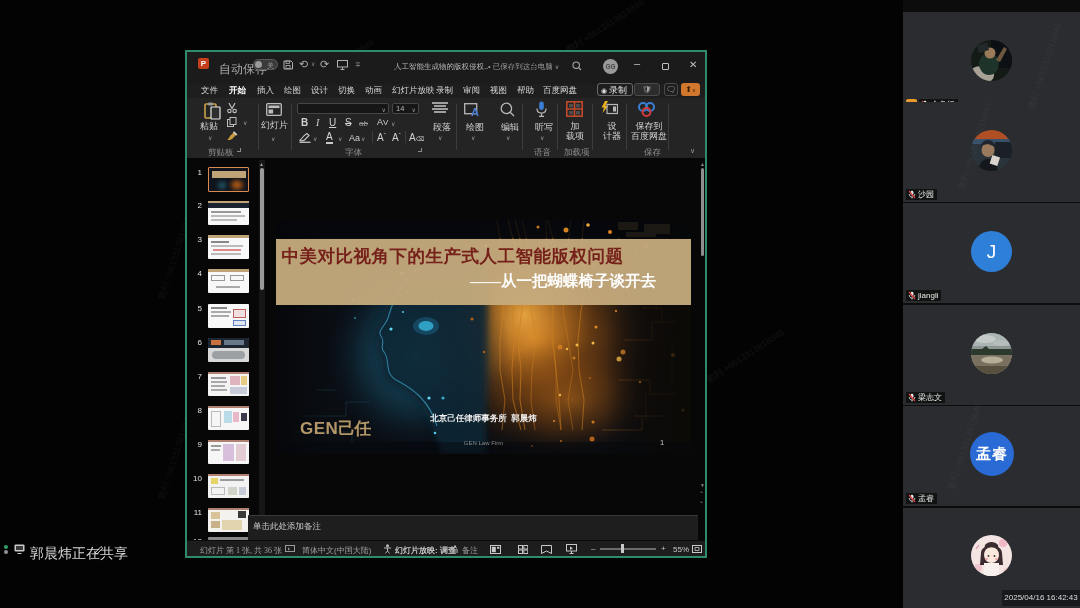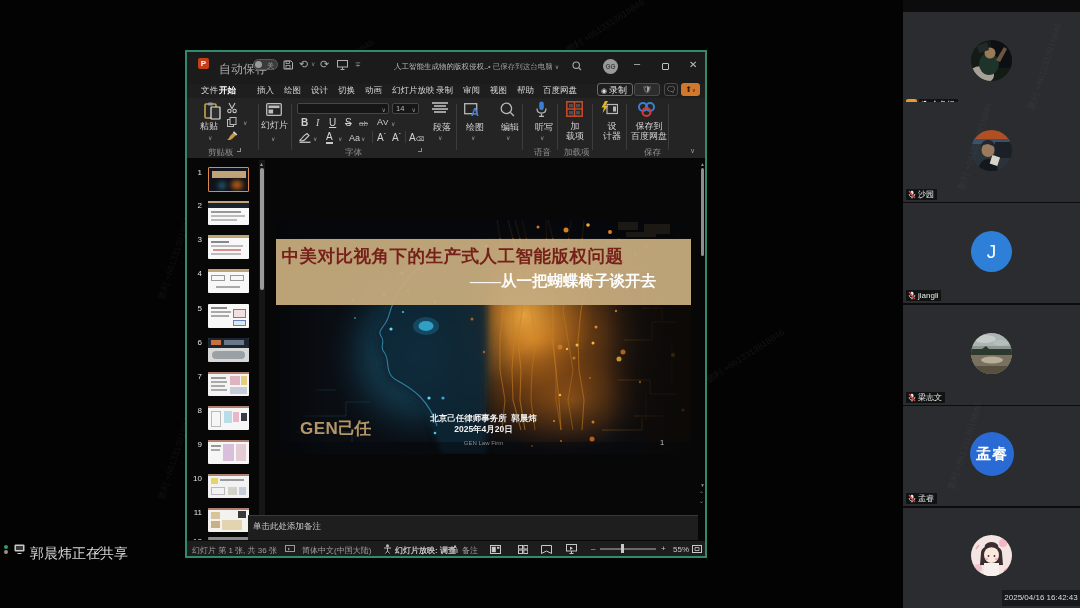--- a/index.html
+++ b/index.html
@@ -225,21 +225,21 @@
           <path d="M6.6 6.6 9 9" stroke="#a8a8a8" stroke-width="1.1"></path>
         </svg>
 
       <div class="abs" style="left:416px;top:7px;width:15px;height:15px;border-radius:50%;background:#9a9a9a;color:#454545;font-size:6.5px;font-weight:bold;text-align:center;line-height:15px;">GG</div>
       <div class="abs" style="left:447px;top:7px;width:9px;height:9px;color:#c0c0c0;font-size:11px;line-height:9px;">–</div>
       <div class="abs" style="left:475px;top:11px;width:7px;height:7px;border:1px solid #c0c0c0;border-radius:1px;"></div>
       <div class="abs" style="left:502px;top:7px;color:#c0c0c0;font-size:10px;">✕</div>
     </div>
     <div id="menubar" class="abs">
       <div class="abs mi" style="left:14px;top:1px;">文件</div>
-      <div class="abs mi" style="left:32px;top:1px;font-weight:bold;color:#fff;border-bottom:3px solid #b91c1c;padding-bottom:1px;">开始</div>
+      <div class="abs mi" style="left:42px;top:1px;font-weight:bold;color:#fff;border-bottom:3px solid #b91c1c;padding-bottom:1px;">开始</div>
       <div class="abs mi" style="left:70px;top:1px;">插入</div>
       <div class="abs mi" style="left:97px;top:1px;">绘图</div>
       <div class="abs mi" style="left:124px;top:1px;">设计</div>
       <div class="abs mi" style="left:151px;top:1px;">切换</div>
       <div class="abs mi" style="left:178px;top:1px;">动画</div>
       <div class="abs mi" style="left:205px;top:1px;">幻灯片放映</div>
       <div class="abs mi" style="left:249px;top:1px;">录制</div>
       <div class="abs mi" style="left:276px;top:1px;">审阅</div>
       <div class="abs mi" style="left:303px;top:1px;">视图</div>
       <div class="abs mi" style="left:330px;top:1px;">帮助</div>
@@ -589,30 +589,29 @@
             <circle cx="262" cy="7" r="1.5" fill="#c87820"></circle>
           <rect x="0" y="222" width="415" height="12" fill="#05070a" opacity="0.45"></rect>
         </svg>
 
         <div class="abs" style="left:0;top:19px;width:415px;height:66px;background:rgba(198,171,125,0.95);"></div>
         <div class="abs" style="left:0;top:24px;width:353px;text-align:center;font-size:17.5px;font-weight:bold;color:#76201a;letter-spacing:0.5px;white-space:nowrap;">中美对比视角下的生产式人工智能版权问题</div>
         <div class="abs" style="left:0;top:51px;width:380px;text-align:right;font-size:15.5px;font-weight:bold;color:#fdfdfd;font-family:'Liberation Serif',serif;">——从一把蝴蝶椅子谈开去</div>
 
         <div class="abs" style="left:24px;top:197px;font-size:17px;font-weight:bold;color:#b49768;letter-spacing:0.5px;">GEN<span style="letter-spacing:-1px;">己任</span></div>
         <div class="abs" style="left:0;top:193px;width:415px;text-align:center;font-size:8.5px;font-weight:bold;color:#f0f0f0;">北京己任律师事务所&nbsp;&nbsp;郭晨炜</div>
-        <div class="abs" style="left:0;top:204px;width:415px;text-align:center;font-size:8.5px;font-weight:bold;color:#f0f0f0;">2025年4月20日</div>
         <div class="abs" style="left:0;top:220px;width:415px;text-align:center;font-size:6px;color:#8a8a8a;">GEN Law Firm</div>
         <div class="abs" style="left:384px;top:218px;font-size:7.5px;color:#c0c0c0;">1</div>
       </div>
     </div>
     <div id="notes" class="abs">
         <span style="position:absolute;left:5px;top:5px;font-size:8.5px;color:#c8c8c8;">单击此处添加备注</span>
       </div>
     <div id="statusbar" class="abs">
-      <span class="abs" style="left:5px;top:4px;">幻灯片 第 1 张, 共 36 张</span>
+      <span class="abs" style="left:13px;top:4px;font-family:Liberation Serif, serif;">幻灯片 第 1 张, 共 36 张</span>
       <svg class="abs" style="left:98px;top:4px" width="10" height="8" viewBox="0 0 10 8">
           <rect x="0.5" y="0.5" width="9" height="6" fill="none" stroke="#9a9a9a"></rect>
           <path d="M3 2.5 5 4 3 5.5z" fill="#9a9a9a"></path>
         </svg>
       <span class="abs" style="left:115px;top:4px;">简体中文(中国大陆)</span>
       <svg class="abs" style="left:196px;top:3px" width="9" height="10" viewBox="0 0 9 10">
           <circle cx="4.5" cy="1.8" r="1.5" fill="#bdbdbd"></circle>
           <path d="M1 4h7M4.5 4v3M2.5 9.5 4.5 7l2 2.5" stroke="#bdbdbd" stroke-width="1"></path>
         </svg>
       <span class="abs" style="left:208px;top:4px;color:#c8c8c8;font-weight:bold;">幻灯片放映: 调查</span>

